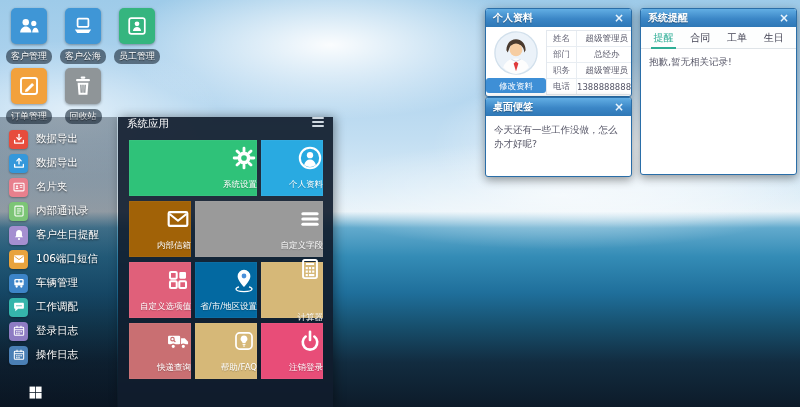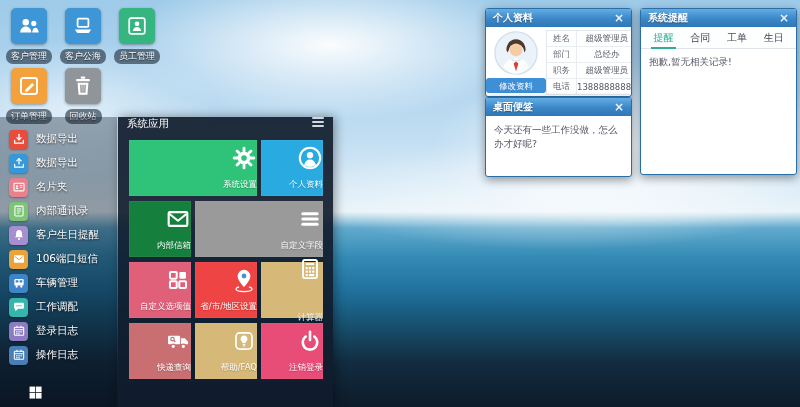--- a/index.html
+++ b/index.html
@@ -344,21 +344,21 @@
         <span class="tlabel">系统设置</span>
       </div>
       <div class="tile-app" style="background: rgb(41, 170, 225);">
         <span><svg viewBox="0 0 24 24">
             <circle cx="12" cy="12" r="9.4" fill="none" stroke="#fff" stroke-width="1.9"></circle>
             <circle cx="12" cy="9.4" r="2.9" fill="#fff"></circle>
             <path d="M6.6 18.4c.6-3.1 2.8-5 5.4-5s4.8 1.9 5.4 5a9.4 9.4 0 01-10.8 0z" fill="#fff"></path>
           </svg></span>
         <span class="tlabel">个人资料</span>
       </div>
-      <div class="tile-app" style="background: #15803d;">
+      <div class="tile-app" style="background: #a16207;">
         <span><svg viewBox="0 0 24 24">
             <rect x="3.4" y="5.6" width="17.2" height="12.8" rx="1.2" fill="none" stroke="#fff" stroke-width="2"></rect>
             <path d="M4.2 7.4l7.8 6.2 7.8-6.2" fill="none" stroke="#fff" stroke-width="2"></path>
           </svg></span>
         <span class="tlabel">内部信箱</span>
       </div>
       <div class="tile-app wide" style="background: rgb(154, 154, 154);">
         <span><svg viewBox="0 0 24 24">
             <g fill="#fff">
               <rect x="4" y="5.8" width="16" height="2.8" rx="1.4"></rect>
@@ -372,21 +372,21 @@
         <span><svg viewBox="0 0 24 24">
             <g fill="none" stroke="#fff" stroke-width="1.9">
               <rect x="4.6" y="4.6" width="6.2" height="6.2" rx="1"></rect>
               <rect x="4.6" y="13.2" width="6.2" height="6.2" rx="1"></rect>
               <rect x="13.2" y="13.2" width="6.2" height="6.2" rx="1"></rect>
             </g>
             <rect x="13.2" y="4.6" width="6.2" height="6.2" rx="1" fill="#fff"></rect>
           </svg></span>
         <span class="tlabel">自定义选项值</span>
       </div>
-      <div class="tile-app" style="background: #ef4444;">
+      <div class="tile-app" style="background: #0369a1;">
         <span><svg viewBox="0 0 24 24">
             <path fill="#fff" d="M12 2.6a5.9 5.9 0 015.9 5.9c0 4-5.9 10-5.9 10s-5.9-6-5.9-10A5.9 5.9 0 0112 2.6z"></path>
             <circle cx="12" cy="8.3" r="2.2" fill="#4a90d9"></circle>
             <path d="M7.4 18.4c-1.7.5-2.8 1.2-2.8 2 0 1.3 3.3 2.3 7.4 2.3s7.4-1 7.4-2.3c0-.8-1.1-1.5-2.8-2" fill="none" stroke="#fff" stroke-width="1.2"></path>
           </svg></span>
         <span class="tlabel">省/市/地区设置</span>
       </div>
       <div class="tile-app" style="background: rgb(214, 184, 120); gap: 22px;">
         <span><svg viewBox="0 0 24 24">
             <rect x="5.6" y="3.6" width="12.8" height="16.8" rx="1.6" fill="none" stroke="#fff" stroke-width="1.8"></rect>

